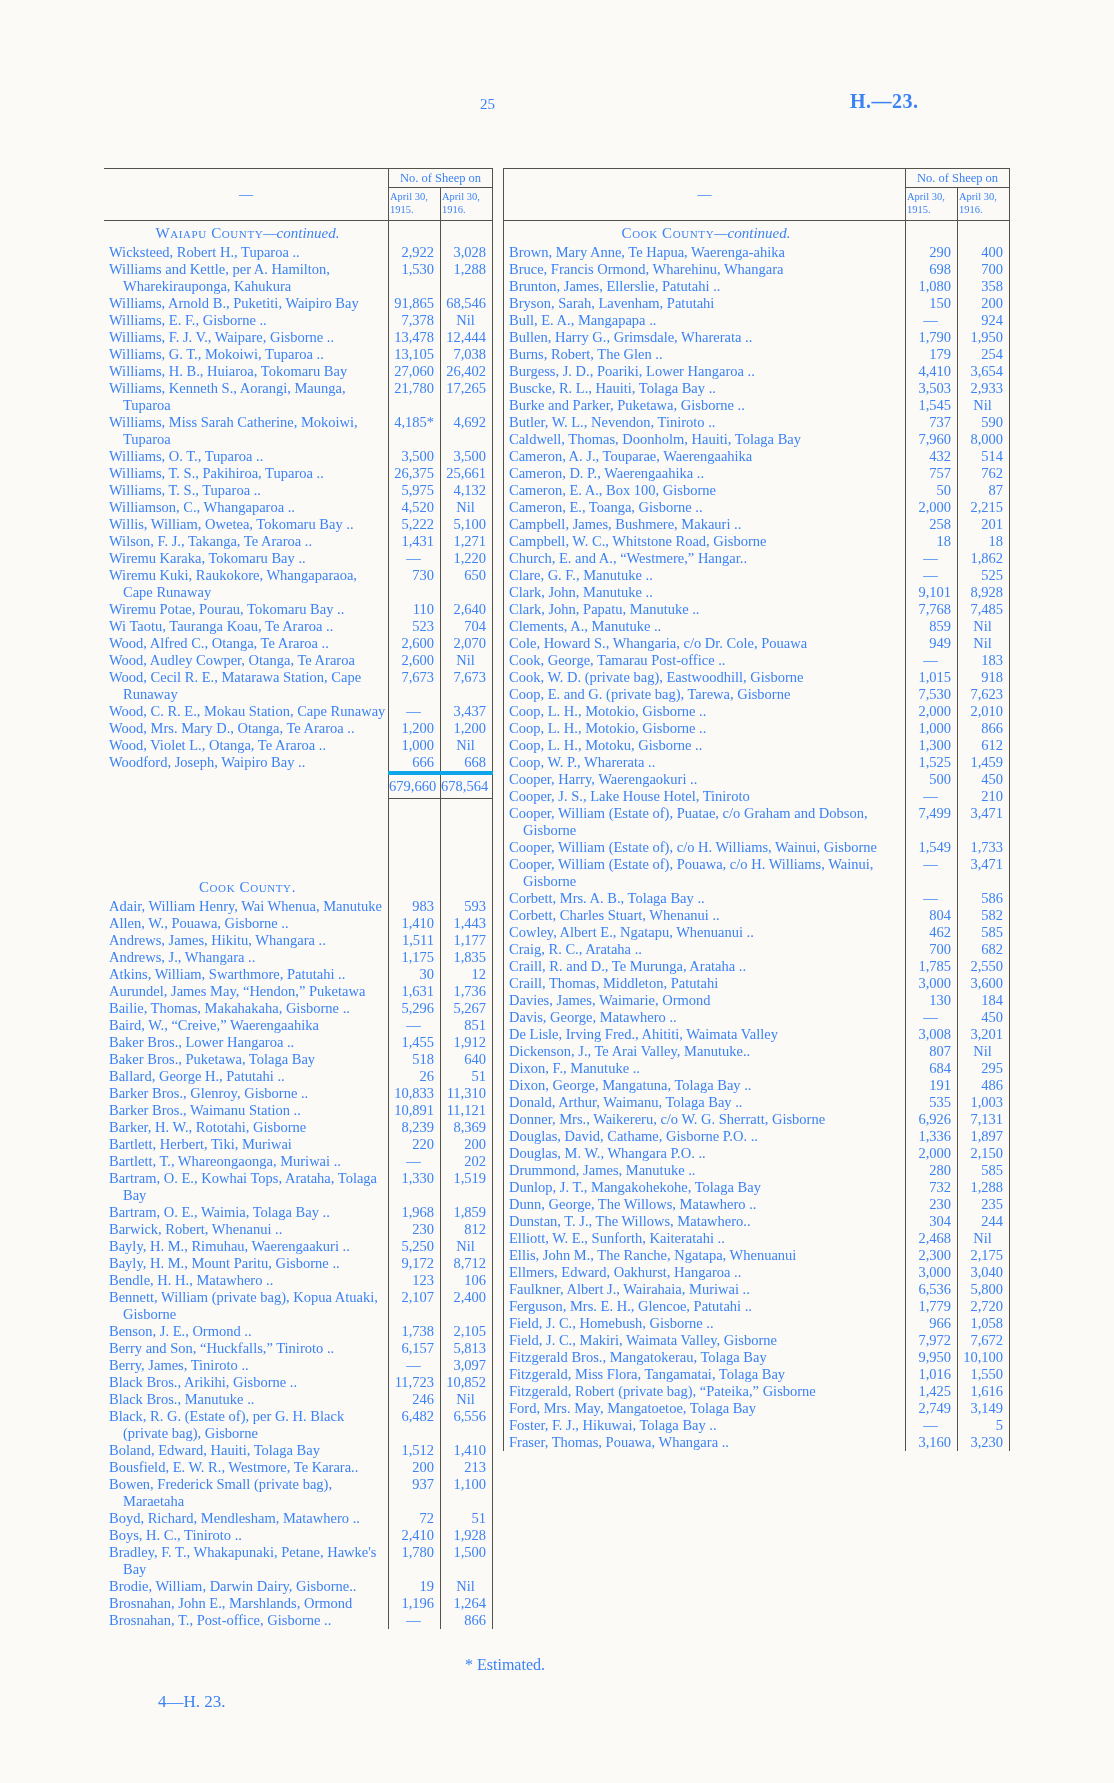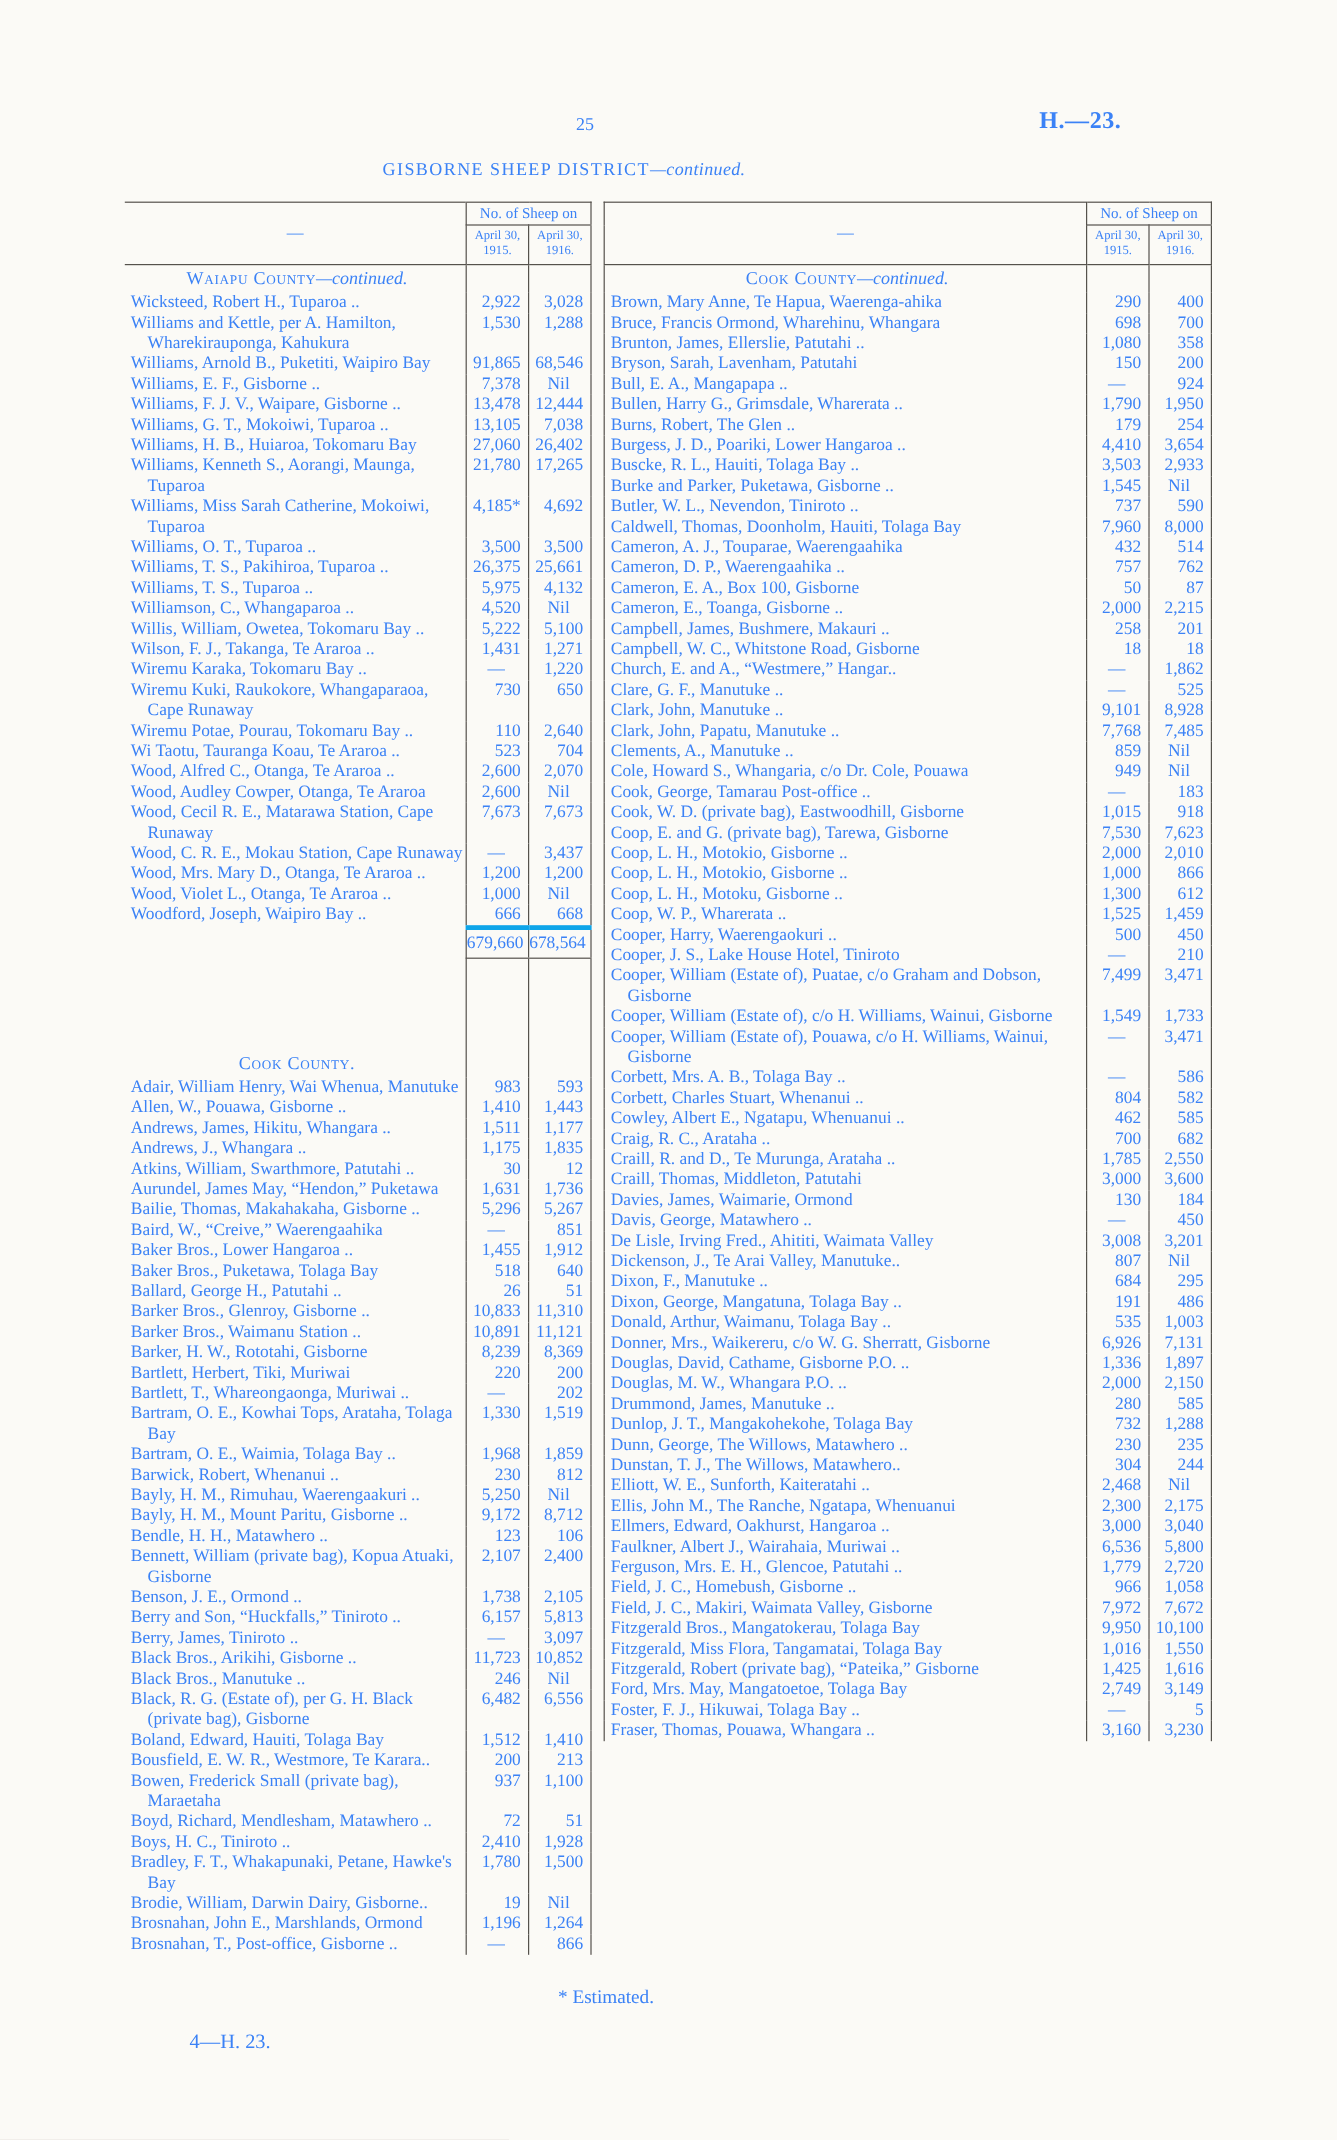--- a/index.html
+++ b/index.html
@@ -7,32 +7,32 @@
     position:relative;
     width:1114px;
     height:1783px;
     margin:0 auto;
     background:#fbfaf6;
     font-family:Liberation Serif, serif;
     color:#3b82f6;
     overflow:hidden;
   }
   .pgnum{position:absolute;left:480px;top:96px;font-size:15px;}
-  .docref{position:absolute;left:850px;top:90px;font-size:20px;font-weight:bold;letter-spacing:0.5px;margin-left:16px;}
+  .docref{position:absolute;left:850px;top:90px;font-size:20px;font-weight:bold;letter-spacing:0.5px;}
   .title-line{position:absolute;top:134px;left:0;width:940px;text-align:center;font-size:15px;letter-spacing:1.2px;}
   .title-line .it{font-style:italic;letter-spacing:0.3px;}
   .tables{position:absolute;left:104px;top:168px;width:906px;display:flex;gap:10px;align-items:flex-start;}
   table{border-collapse:collapse;table-layout:fixed;border-top:1px solid #55524c;border-right:1px solid #55524c;}
   table.tbl-left{width:389px;}
   table.tbl-right{width:507px;border-left:1px solid #55524c;}
   col.c-num{width:52px;}
   th{font-weight:normal;}
   th.name-h{text-align:center;vertical-align:middle;font-size:14px;border-bottom:1px solid #55524c;}
   th.group-h{border-left:1px solid #55524c;border-bottom:1px solid #55524c;font-size:12.5px;text-align:center;padding:2px 0 1px;}
-  th.date-h{border-left:1px solid #55524c;border-bottom:1px solid #55524c;font-size:10.5px;line-height:1.25;text-align:center;padding:2px 1px 4px;}
+  th.date-h{border-left:1px solid #55524c;border-bottom:1px solid #55524c;font-size:10.5px;line-height:1.25;text-align:left;padding:2px 1px 4px;}
   td{vertical-align:top;font-size:14.5px;line-height:17px;padding:0;}
   td.name{padding:0 2px 0 5px;}
   td.name .nm{padding-left:14px;text-indent:-14px;}
   td.num{border-left:1px solid #55524c;text-align:right;padding-right:6px;white-space:nowrap;}
   td.num.c{text-align:center;padding-right:2px;}
   .heading{text-align:center;padding:4px 0 2px;font-size:15px;}
   .heading .sc{font-variant:small-caps;letter-spacing:0.6px;}
   .heading .it{font-style:italic;}
   tr.totals td{padding-top:3px;padding-bottom:3px;}
   tr.totals td.num{border-top:4px solid #0ea5e9;border-bottom:1px solid #55524c;}
@@ -41,21 +41,20 @@
   .signature{position:absolute;left:158px;top:1692px;font-size:17px;}
 </style>
 </head>
 <body>
 
 <div class="page">
 
   <div class="pgnum">25</div>
   <div class="docref">H.—23.</div>
 
-  <div class="title-line"><span>GISBORNE SHEEP DISTRICT</span><span class="it">—continued.</span></div>
 
   <div class="tables">
 
     <table class="tbl-left">
       <colgroup>
           <col class="c-name">
           <col class="c-num">
           <col class="c-num">
         </colgroup>
       <thead>

